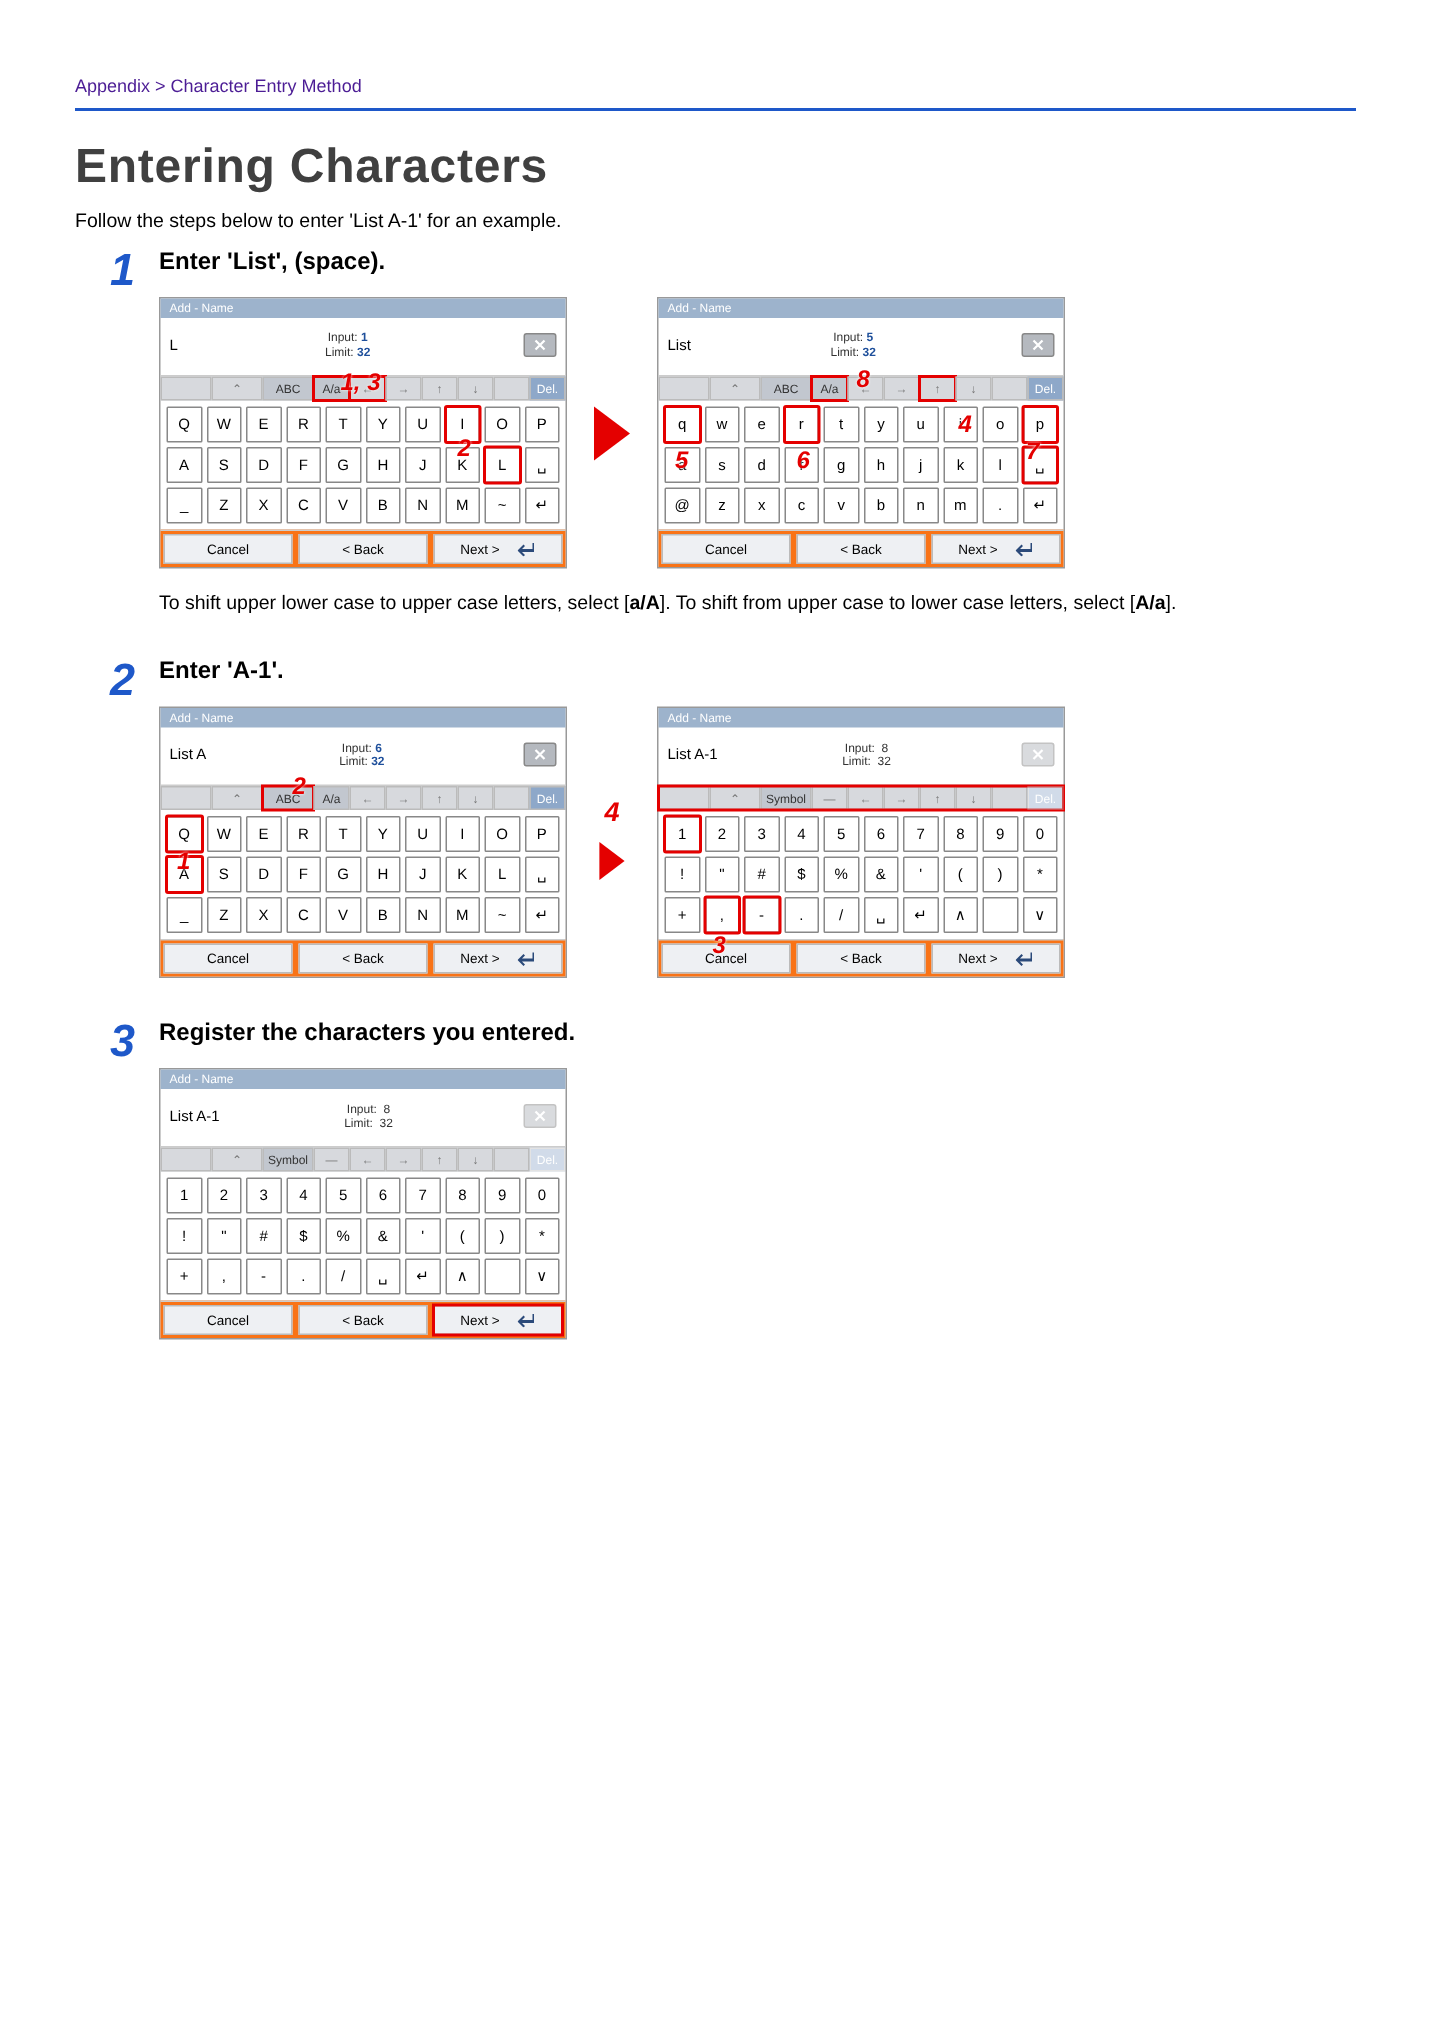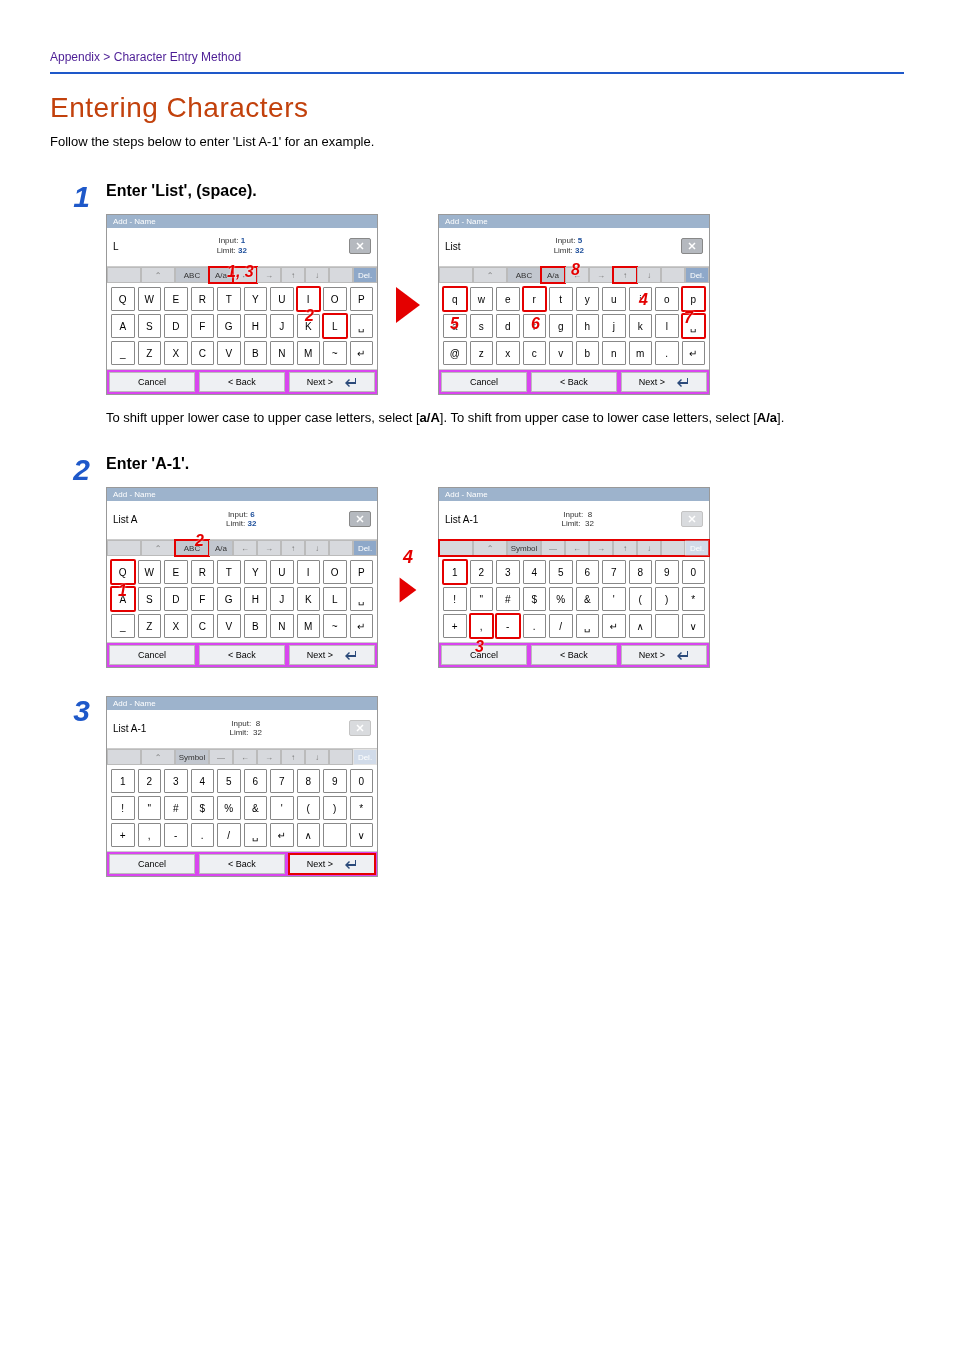--- a/index.html
+++ b/index.html
@@ -15,30 +15,30 @@
     font-size: 12px;
     color: #4c1d95;
     margin-bottom: 8px;
   }
   .hr-blue {
     border: none;
     border-top: 2px solid #1e58c9;
     margin: 0 0 18px 0;
   }
   h1.page-title {
-    color: #c2410c;
-    font-size: 28px;
-    font-weight: 400;
+    color: #404040;
+    font-size: 32px;
+    font-weight: 700;
     margin: 6px 0 10px 0;
     font-family: Arial Black, Arial, sans-serif;
     letter-spacing: 0.5px;
   }
   .intro {
     font-size: 13px;
-    margin-bottom: 33px;
+    margin-bottom: 12px;
   }
   .step {
     display: flex;
     margin-bottom: 28px;
   }
   .step-num {
     width: 40px;
     color: #1e58c9;
     font-size: 30px;
     font-weight: 900;
@@ -136,21 +136,21 @@
     border:1px solid #888;
     background:#fff;
     height:22px;
     display:flex;align-items:center;justify-content:center;
     font-size:10px;
     border-radius:1px;
   }
   .bottom-bar {
     display:flex;
     border-top:1px solid #ccc;
-    background:#d946ef;
+    background:#f97316;
   }
   .bottom-bar > div {
     flex:1; text-align:center; padding:4px 0; font-size:9px;
     border:1px solid #bbb; margin:2px; background:#eef0f3;
   }
   .bottom-bar .next { display:flex;align-items:center;justify-content:center;gap:12px;}
   .enter-icon{ width:12px;height:10px;vertical-align:middle; }
   
   .hl-red { outline:2px solid #e40000; outline-offset:-1px; }
   
@@ -506,20 +506,21 @@
         </div>
       </div>
     </div>
 
   </div>
 </div>
 
 <div class="step">
   <div class="step-num">3</div>
   <div class="step-body">
+    <div class="step-heading">Register the characters you entered.</div>
 
     <div class="panels-row">
       <div class="panel">
         <div class="p-title">Add - Name</div>
         <div class="p-input">
           <span class="p-input-val">List A-1</span>
           <span class="p-stat">
             <span>Input:</span>&nbsp;&nbsp;<span>8</span><br>
             <span>Limit:</span>&nbsp;&nbsp;<span>32</span>
           </span>

